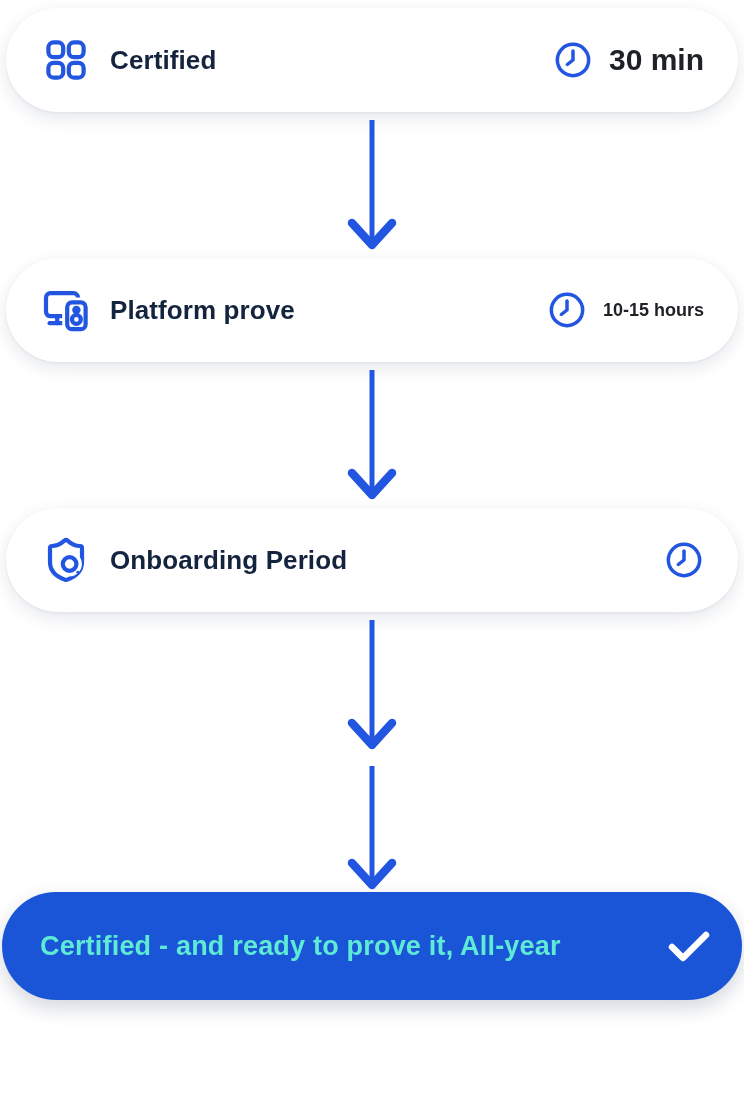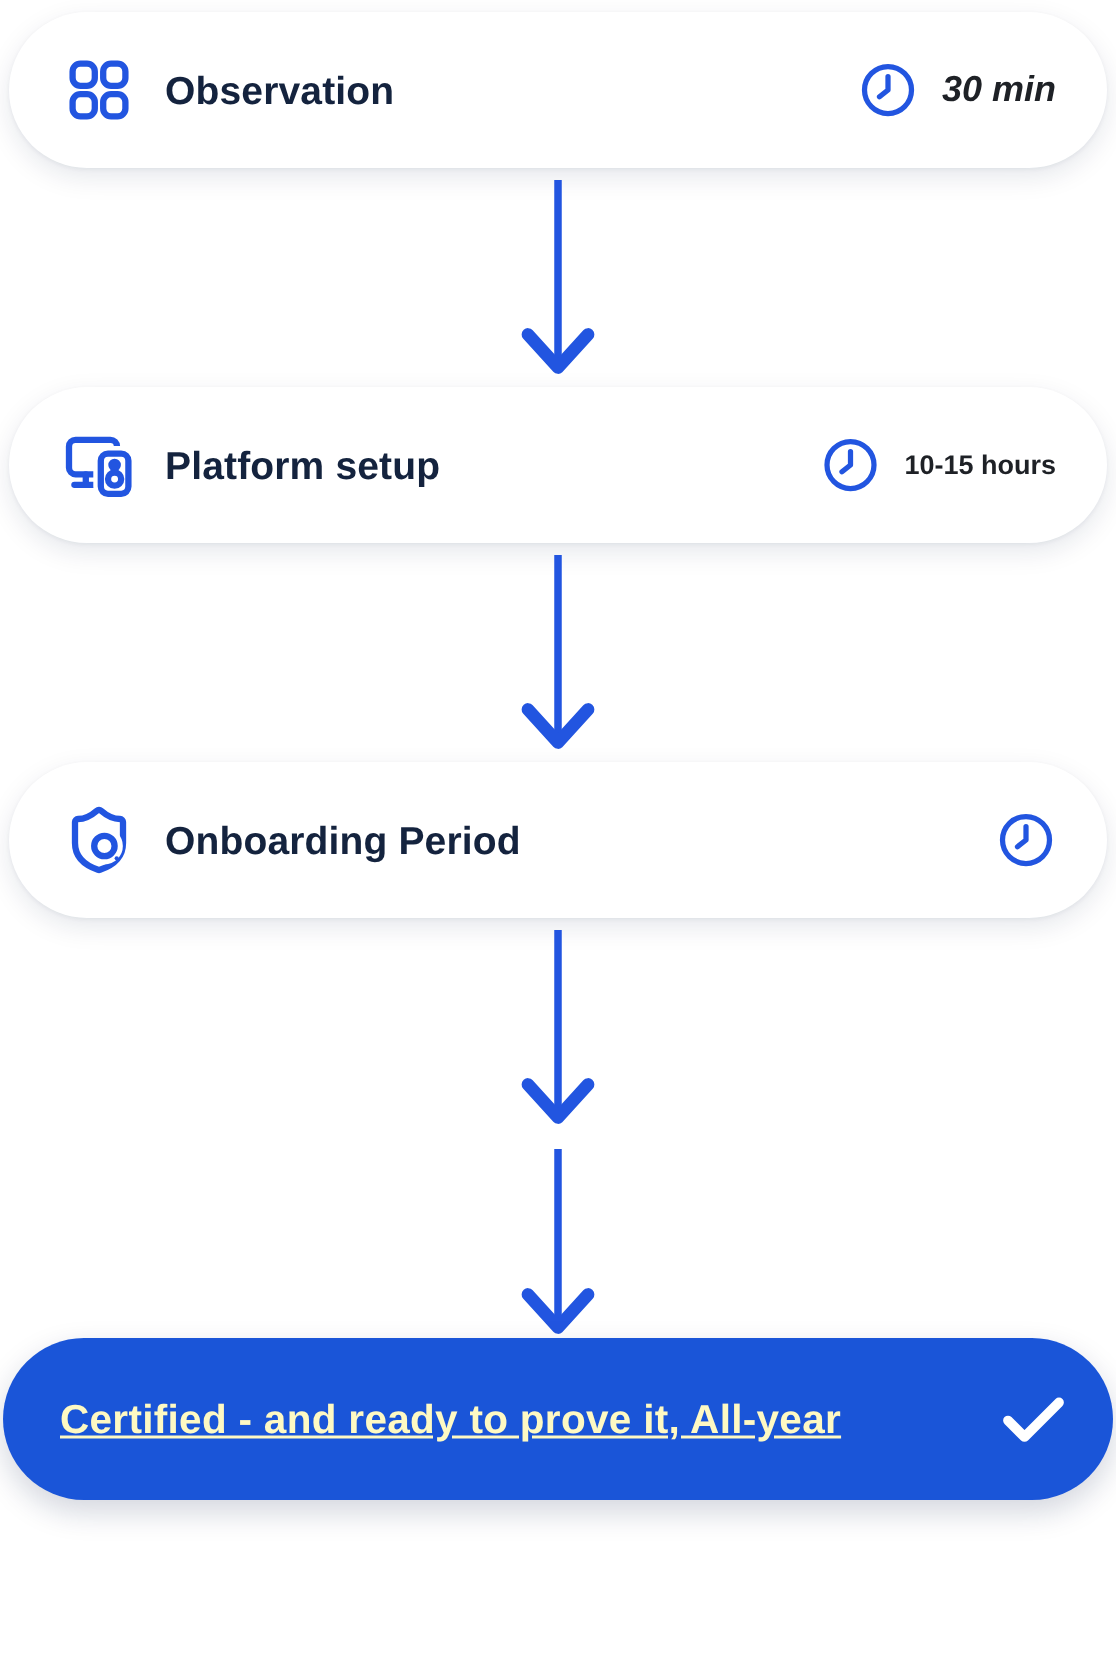--- a/index.html
+++ b/index.html
@@ -19,51 +19,51 @@
 
   .step-label{
     margin-left:20px; font-size:26px; font-weight:600; color:#14233E; letter-spacing:.1px;
     white-space:nowrap;
   }
 
   .duration{ margin-left:auto; display:flex; align-items:center; gap:16px; }
   .clock{ width:40px; height:40px; color:#2255E0; display:flex; }
   .clock svg{ width:40px; height:40px; }
   .duration-text{ font-size:18px; font-weight:600; color:#1E2126; white-space:nowrap; }
-  .duration-text.big{ font-size:24px;font-style:italic; }
+  .duration-text.big{ font-size:30px; }
 
   .arrow{ height:134px; flex:0 0 134px; margin:6px 0; display:flex; justify-content:center; }
   .arrow.last{ height:128px; flex:0 0 128px; margin-bottom:0; }
   .arrow svg{ height:100%; width:64px; color:#2255E0; }
 
   .result-pill{
     align-self:stretch; margin:0 2px; height:108px; flex:0 0 108px;
     background:#1A55D8; border-radius:54px;
     display:flex; align-items:center; padding:0 30px 0 38px;
     box-shadow:0 8px 20px rgba(13,30,70,0.18);
   }
-  .result-label{ font-size:27px; font-weight:600; color:#fef9c3; letter-spacing:.2px; white-space:nowrap;text-decoration:underline; }
+  .result-label{ font-size:27px; font-weight:600; color:#5eead4; letter-spacing:.2px; white-space:nowrap; }
   .result-check{ margin-left:auto; width:46px; height:40px; color:#ffffff; display:flex; }
   .result-check svg{ width:46px; height:40px; }
 </style>
 </head>
 <body>
 
 <div class="flow">
 
   <div class="step-card first">
     <span class="step-icon">
       <svg viewBox="0 0 24 24" fill="none" stroke="currentColor" stroke-width="2.1" stroke-linecap="round" stroke-linejoin="round">
         <rect x="3.2" y="3.2" width="7.4" height="7.4" rx="2.6"></rect>
         <rect x="13.4" y="3.2" width="7.4" height="7.4" rx="2.6"></rect>
         <rect x="3.2" y="13.4" width="7.4" height="7.4" rx="2.6"></rect>
         <rect x="13.4" y="13.4" width="7.4" height="7.4" rx="2.6"></rect>
       </svg>
     </span>
-    <span class="step-label">Observation</span>
+    <span class="step-label">Certified</span>
     <span class="duration">
       <span class="clock">
         <svg viewBox="0 0 24 24" fill="none" stroke="currentColor" stroke-width="2.1" stroke-linecap="round" stroke-linejoin="round">
           <circle cx="12" cy="12" r="9.4"></circle>
           <polyline points="12 6.6 12 12 8.6 14.7"></polyline>
         </svg>
       </span>
       <span class="duration-text big">30 min</span>
     </span>
   </div>
@@ -80,21 +80,21 @@
       <svg viewBox="0 0 24 24" fill="none" stroke="currentColor" stroke-width="2.1" stroke-linecap="round" stroke-linejoin="round">
         <rect x="2" y="3.6" width="16" height="11.5" rx="2.2"></rect>
         <line x1="7.6" y1="15.1" x2="7.6" y2="18.6"></line>
         <line x1="3.8" y1="18.6" x2="10.2" y2="18.6"></line>
         <rect x="12.6" y="8.2" width="9.2" height="13.4" rx="2.4" fill="#ffffff" stroke="#ffffff" stroke-width="5"></rect>
         <rect x="12.6" y="8.2" width="9.2" height="13.4" rx="2.4" fill="#ffffff"></rect>
         <circle cx="17.2" cy="12" r="1.05"></circle>
         <circle cx="17.2" cy="16.7" r="2.2"></circle>
       </svg>
     </span>
-    <span class="step-label">Platform setup</span>
+    <span class="step-label">Platform prove</span>
     <span class="duration">
       <span class="clock">
         <svg viewBox="0 0 24 24" fill="none" stroke="currentColor" stroke-width="2.1" stroke-linecap="round" stroke-linejoin="round">
           <circle cx="12" cy="12" r="9.4"></circle>
           <polyline points="12 6.6 12 12 8.6 14.7"></polyline>
         </svg>
       </span>
       <span class="duration-text">10-15 hours</span>
     </span>
   </div>

